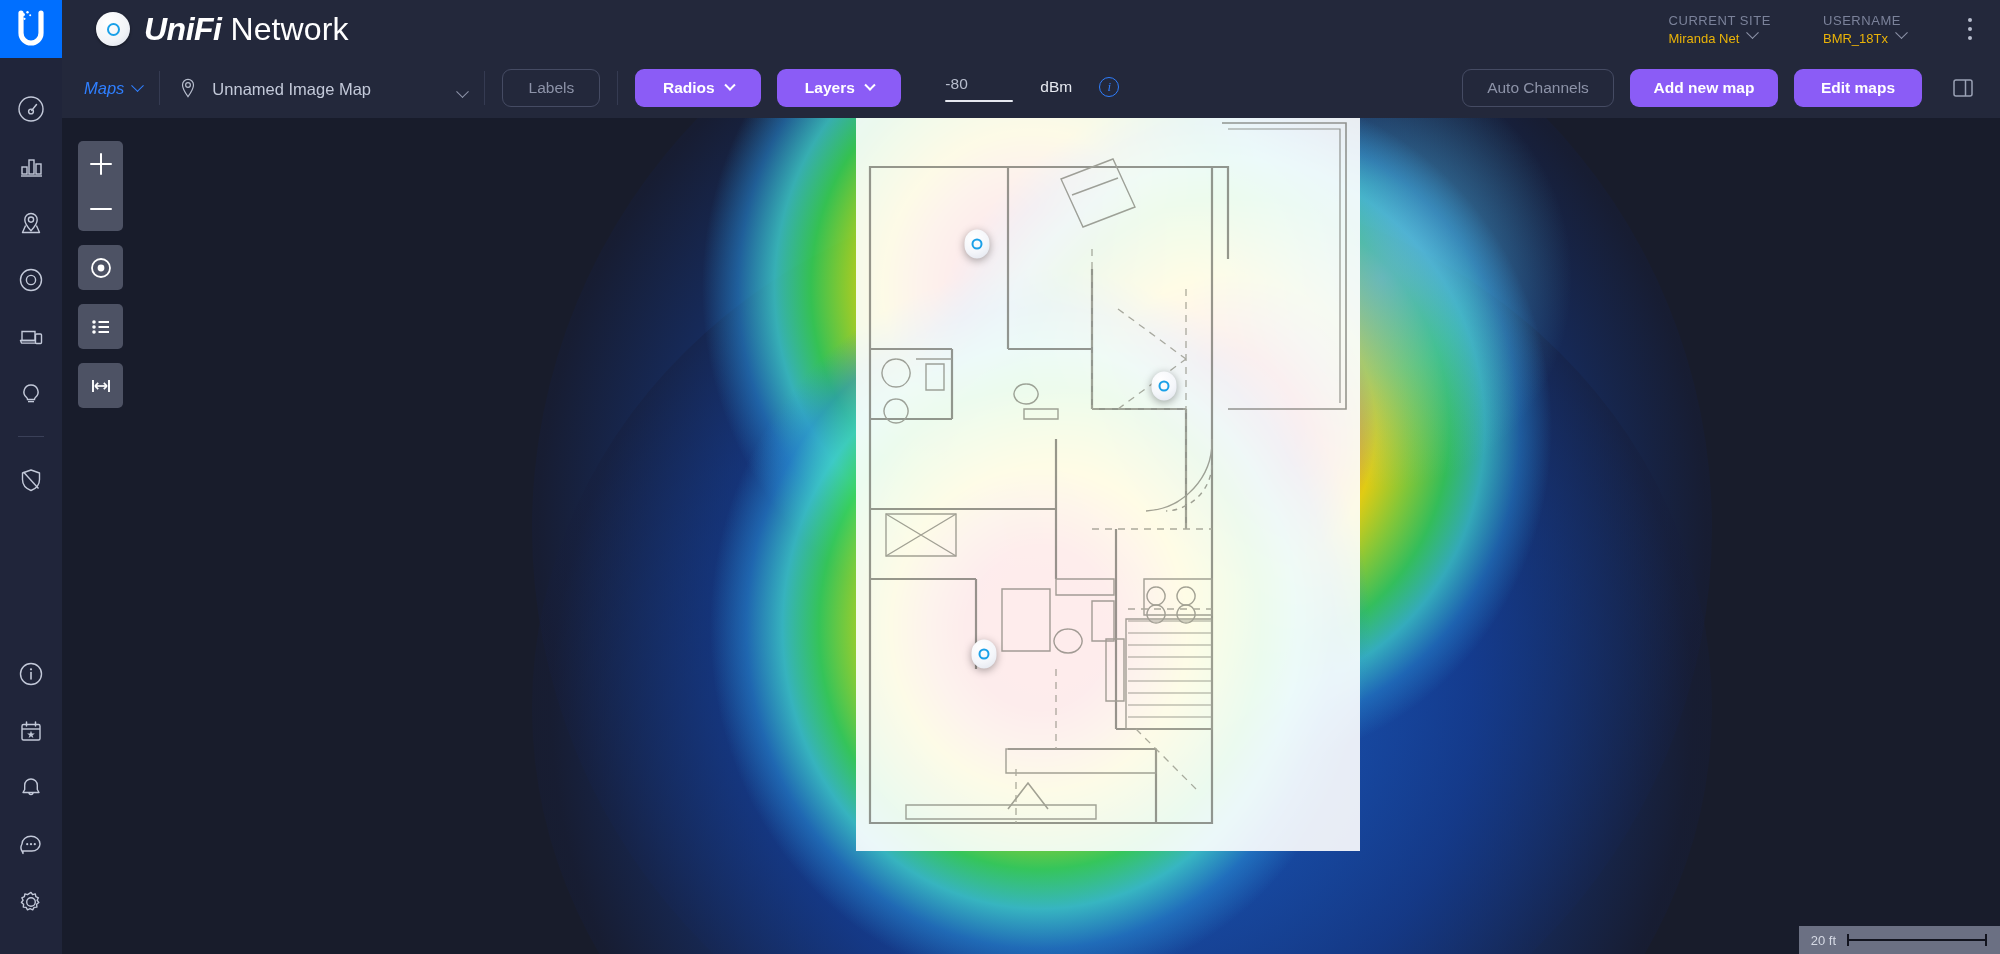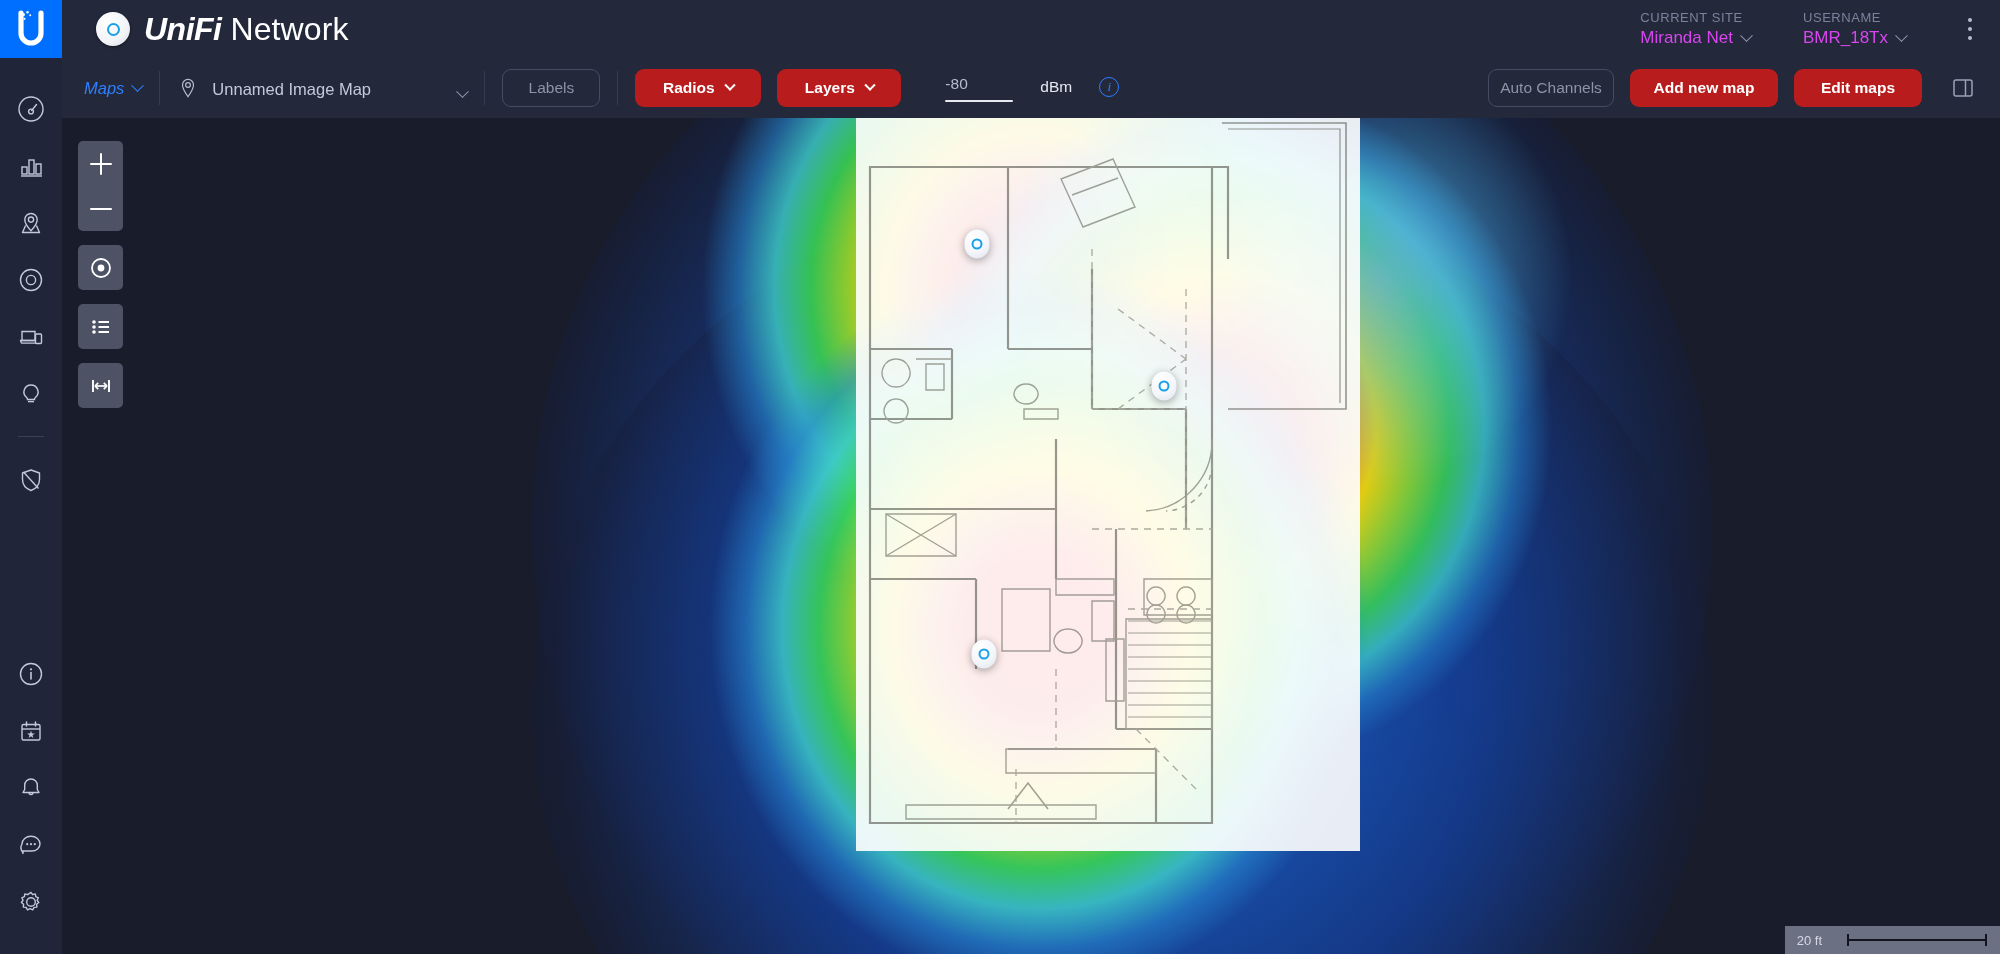--- a/index.html
+++ b/index.html
@@ -31,21 +31,21 @@
   .ap-dot i { width: 13px; height: 13px; border-radius: 50%; border: 2.3px solid #1aa0e8; display: block; }
   .app-title { font-size: 32px; color: #ffffff; letter-spacing: .1px; }
   .app-title b { font-style: italic; font-weight: 700; letter-spacing: -.5px; }
   .app-title span { font-weight: 400; }
 
   .topbar-right {
     margin-left: auto; display: flex; align-items: center; gap: 0; padding-right: 18px;
   }
   .meta-block { margin-right: 52px; }
   .meta-label { font-size: 13px; color: #7b829a; letter-spacing: .55px; margin-bottom: 3px; }
-  .meta-value { font-size: 17px; color: #d946ef; display: flex; align-items: center; gap: 9px; }
+  .meta-value { font-size: 13px; color: #eab308; display: flex; gap: 9px; }
   .chev {
     width: 9px; height: 9px; border-right: 1.7px solid #8d93a8; border-bottom: 1.7px solid #8d93a8;
     transform: rotate(45deg) translate(-2px,-2px); display: inline-block;
   }
   .kebab { display: flex; flex-direction: column; gap: 5px; padding: 8px 10px; cursor: pointer; }
   .kebab i { width: 4px; height: 4px; border-radius: 50%; background: #b7bdcd; display: block; }
 
   
   .sidebar {
     position: absolute; top: 58px; left: 0; width: 62px; height: 896px;
@@ -68,21 +68,21 @@
   .maps-link .chev { border-color: #2f7fff; }
   .tb-sep { width: 1px; height: 34px; background: #353b52; margin: 0 17px; }
   .map-select { display: flex; align-items: flex-end; gap: 13px; min-width: 290px; cursor: pointer; }
   .map-select-name { font-size: 16.5px; color: #c3c9d9; }
   .map-select .chev { margin-left: auto; }
   .btn {
     height: 38px; border-radius: 9px; display: flex; align-items: center; justify-content: center;
     font-size: 15.5px; cursor: pointer; padding: 0 20px; white-space: nowrap;
   }
   .btn-outline { border: 1px solid #454b63; color: #8d93a8; background: transparent; }
-  .btn-primary { background: #b91c1c; color: #ffffff; font-weight: 700; gap: 11px; }
+  .btn-primary { background: #8b5cf6; color: #ffffff; font-weight: 700; gap: 11px; }
   .btn-primary .chev { border-color: #ffffff; border-width: 2px; width: 8px; height: 8px; }
   .dbm-wrap { margin-left: 44px; display: flex; align-items: center; gap: 27px; }
   .dbm-slider { position: relative; width: 68px; }
   .dbm-value { font-size: 15.5px; color: #b7bdcd; padding-bottom: 7px; display: block; text-align: left; }
   .dbm-track { height: 2px; background: #e6e9f0; border-radius: 1px; width: 68px; }
   .dbm-unit { font-size: 15.5px; color: #e6e9f0; padding-bottom: 3px; }
   .info-icon {
     width: 20px; height: 20px; border-radius: 50%; border: 1.6px solid #2f7fff;
     color: #2f7fff; font-size: 13px; font-style: italic; font-family: "Liberation Serif", serif;
     display: flex; align-items: center; justify-content: center; cursor: pointer; margin-bottom: 3px;
@@ -127,21 +127,21 @@
   .ctrl-btn {
     width: 45px; height: 45px; display: flex; align-items: center; justify-content: center; cursor: pointer;
   }
   .ctrl-btn.single { background: #4d5264; border-radius: 5px; }
   .plus-h, .plus-v, .minus-h { background: #ffffff; position: absolute; border-radius: 1px; }
   .glyph { position: relative; width: 22px; height: 22px; }
 
   
   .scalebar {
     position: absolute; right: 0px; bottom: 0px; height: 28px; background: #6b7083;
-    display: flex; align-items: center; gap: 25px; padding: 0 13px 0 12px;
+    display: flex; align-items: center; gap: 11px; padding: 0 13px 0 12px;
   }
   .scale-label { font-size: 13px; color: #d5d9e4; }
   .scale-line { position: relative; width: 140px; height: 12px; }
   .scale-line .bar { position: absolute; left: 0; right: 0; top: 5px; height: 2px; background: #12141f; }
   .scale-line .cap { position: absolute; top: 0; width: 2px; height: 12px; background: #12141f; }
   .scale-line .cap.l { left: 0; }
   .scale-line .cap.r { right: 0; }
 </style>
 </head>
 <body>
@@ -329,21 +329,21 @@
     <div class="dbm-wrap">
       <div class="dbm-slider">
         <span class="dbm-value">-80</span>
         <div class="dbm-track"></div>
       </div>
       <span class="dbm-unit">dBm</span>
       <div class="info-icon">i</div>
     </div>
 
     <div class="toolbar-right">
-      <div class="btn btn-outline" style="width:126px">Auto Channels</div>
+      <div class="btn btn-outline" style="width:152px">Auto Channels</div>
       <div class="btn btn-primary" style="width:148px">Add new map</div>
       <div class="btn btn-primary" style="width:128px">Edit maps</div>
       <div class="panel-toggle-btn">
         <svg width="30" height="30" viewBox="0 0 30 30">
           <rect x="6" y="7" width="18" height="16" rx="2" fill="none" stroke="#9aa1b5" stroke-width="1.5"></rect>
           <line x1="17.5" y1="7" x2="17.5" y2="23" stroke="#9aa1b5" stroke-width="1.5"></line>
         </svg>
       </div>
     </div>
   </div>

